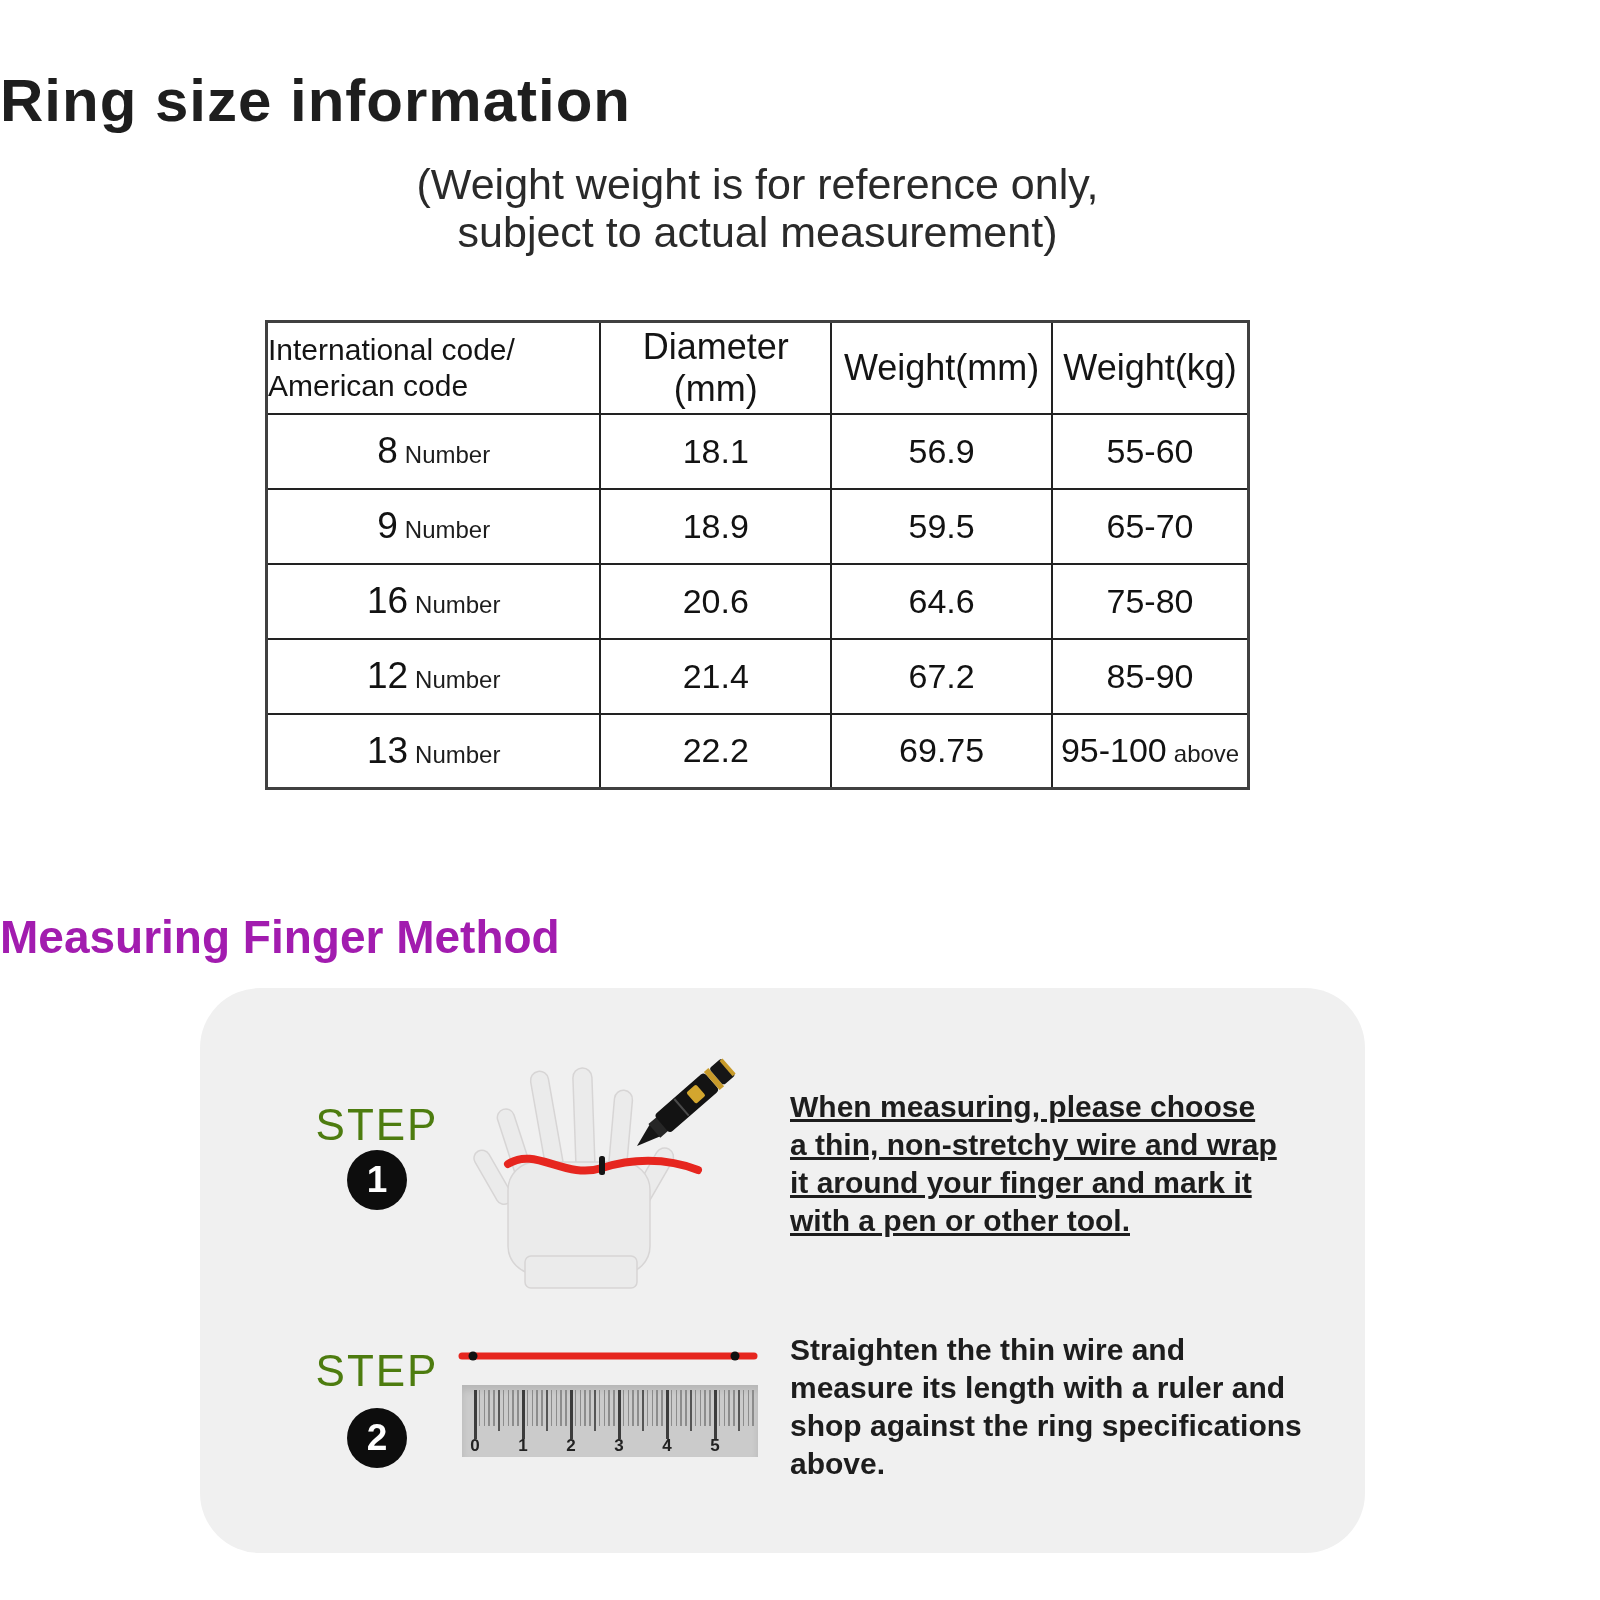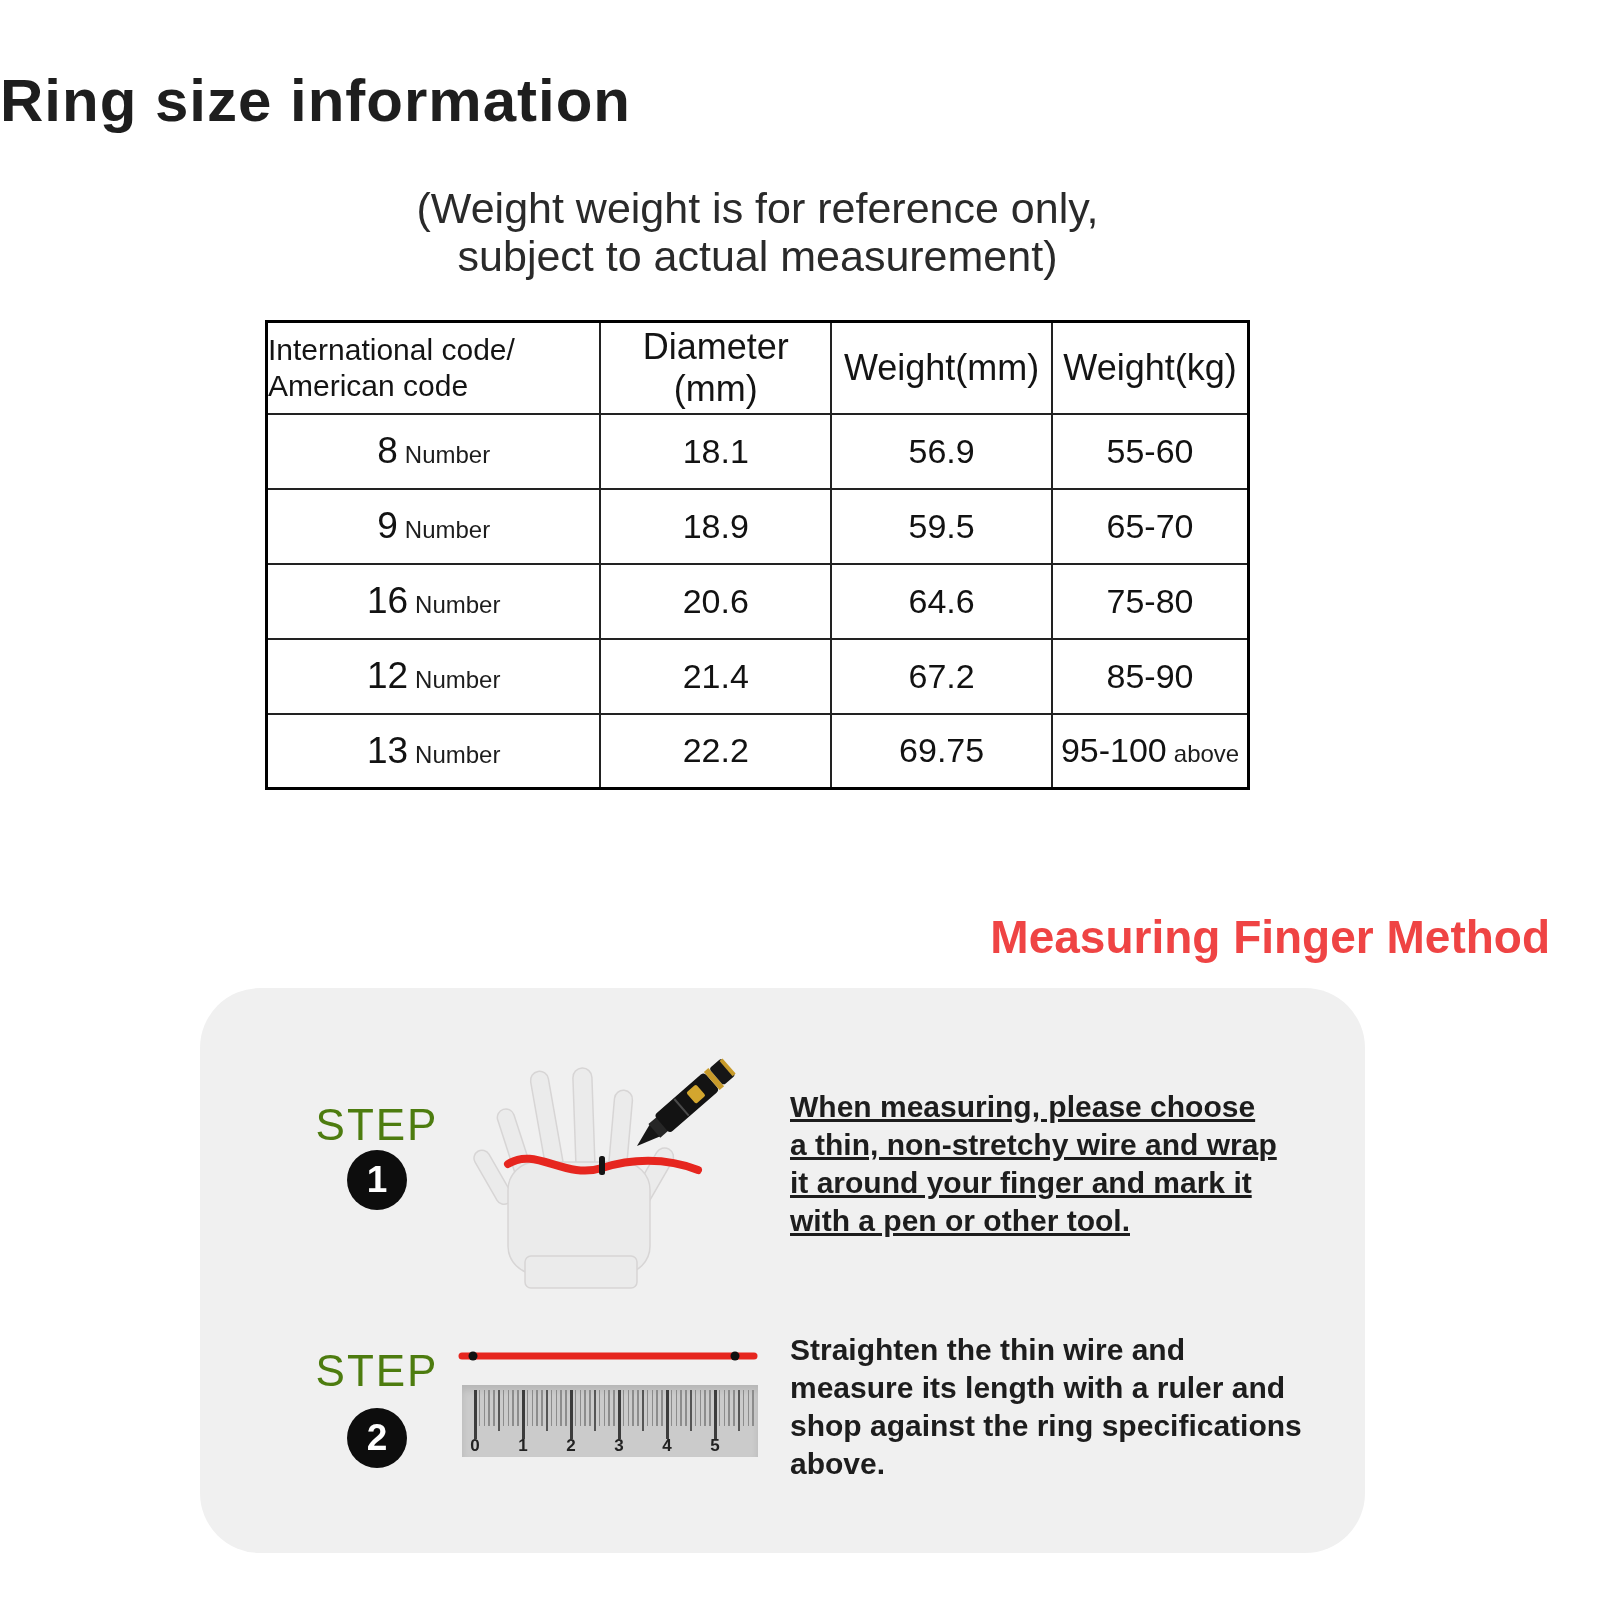--- a/index.html
+++ b/index.html
@@ -7,42 +7,42 @@
     position:relative;width:1600px;height:1600px;background:#ffffff;
     font-family:"Liberation Sans","DejaVu Sans",sans-serif;color:#1c1c1c;overflow:hidden;
   }
   
   .title{
     position:absolute;top:66px;left:0;width:1515px;text-align:left;
     font-size:60px;font-weight:600;color:#1e1e1e;letter-spacing:1px;
   }
   .subtitle{
     position:absolute;top:160px;left:0;width:1515px;text-align:center;
-    font-size:43px;font-weight:400;color:#2a2a2a;line-height:48px;margin-top:24px;
+    font-size:43px;font-weight:400;color:#2a2a2a;line-height:48px;
   }
   
   table.sizes{
     position:absolute;left:265px;top:320px;width:985px;
     border-collapse:collapse;table-layout:fixed;background:#fff;
-    border:3px solid #000000;
+    border:3px solid #404040;
   }
   table.sizes col.c1{width:34%;} table.sizes col.c2{width:23.5%;}
   table.sizes col.c3{width:22.5%;} table.sizes col.c4{width:20%;}
   table.sizes th,table.sizes td{border:2px solid #222222;padding:0;}
   table.sizes thead tr{height:92px;}
   table.sizes tbody tr{height:75px;}
   th.h-code{text-align:left;padding-left:28px;font-weight:400;font-size:30px;line-height:36px;color:#141414;}
   th.h-val{text-align:center;font-weight:400;font-size:36px;color:#141414;}
   td.cell{text-align:center;font-size:34px;color:#121212;}
   .code-num{font-size:37px;}
   .small-suffix{font-size:24px;color:#1d1d1d;margin-left:7px;}
   
   .method-heading{
-    position:absolute;top:910px;left:0;width:1550px;text-align:right;
-    font-size:46px;font-weight:700;color:#ef4444;
+    position:absolute;top:910px;left:0;width:1550px;text-align:left;
+    font-size:46px;font-weight:700;color:#a21caf;
   }
   .panel{
     position:absolute;left:200px;top:988px;width:1165px;height:565px;
     background:#f0f0f0;border-radius:60px;
   }
   .panel *{position:absolute;}
   .step-word{
     left:107px;width:140px;text-align:center;font-size:44px;letter-spacing:2px;
     color:#4d7c0f;font-weight:400;
   }

